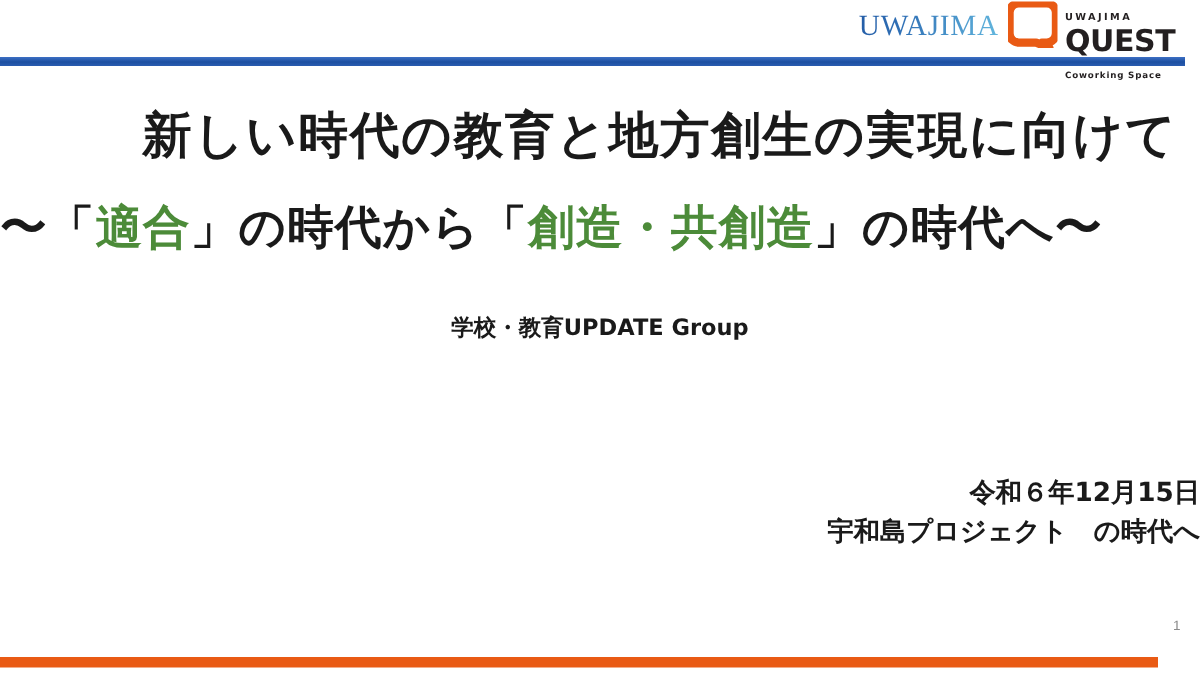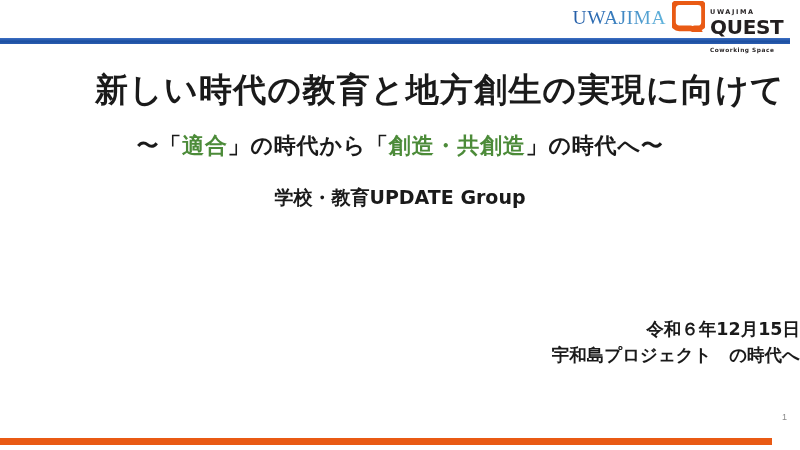--- a/index.html
+++ b/index.html
@@ -126,39 +126,39 @@
     color: #1a1a1a;
     letter-spacing: 1.2px;
     font-family: Liberation Sans, sans-serif;
     padding-left: 40px;
   }
   #title-sub {
     position: absolute;
     left: 0;
     top: 131px;
     width: 800px;
-    text-align: center;
-    font-size: 22px;
+    text-align: left;
+    font-size: 31px;
     font-weight: bold;
     color: #1a1a1a;
     letter-spacing: 0.8px;
     font-family: "DejaVu Sans", sans-serif;
     white-space: nowrap;
   }
   #title-sub .accent {
     color: #4c8b39;
   }
 
   #org-block {
     position: absolute;
     left: 0;
-    top: 184px;
+    top: 205px;
     width: 800px;
     text-align: center;
-    font-size: 19px;
+    font-size: 15px;
     font-weight: bold;
     color: #1a1a1a;
     line-height: 26px;
     font-family: "DejaVu Sans", sans-serif;
   }
 
   #presenter-block {
     position: absolute;
     left: 0;
     top: 316px;

